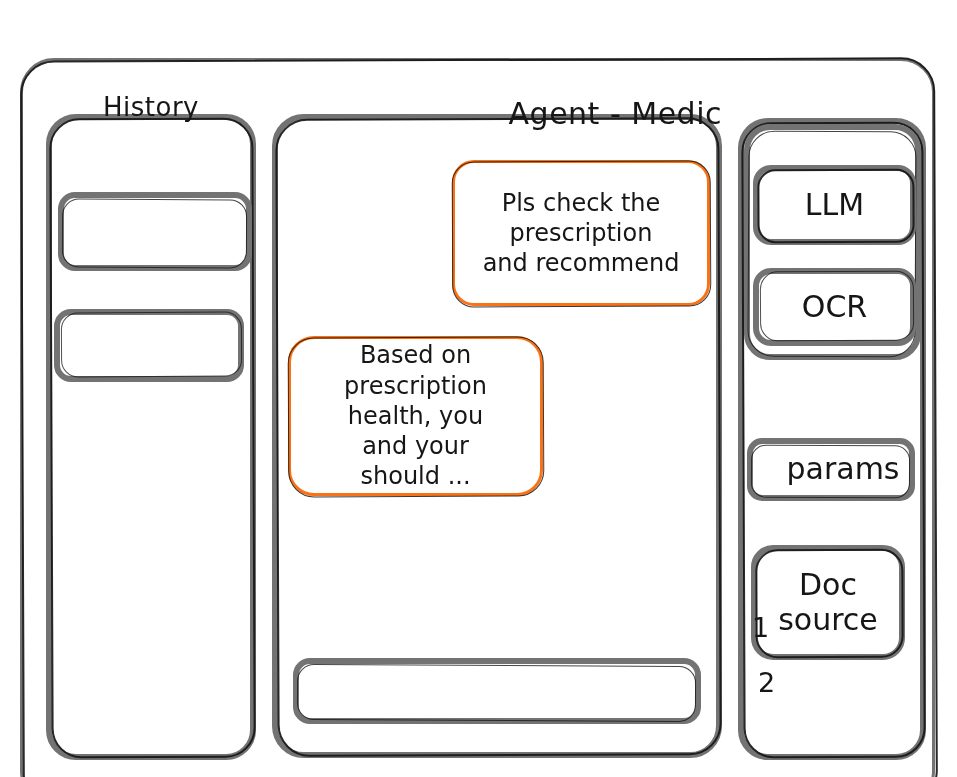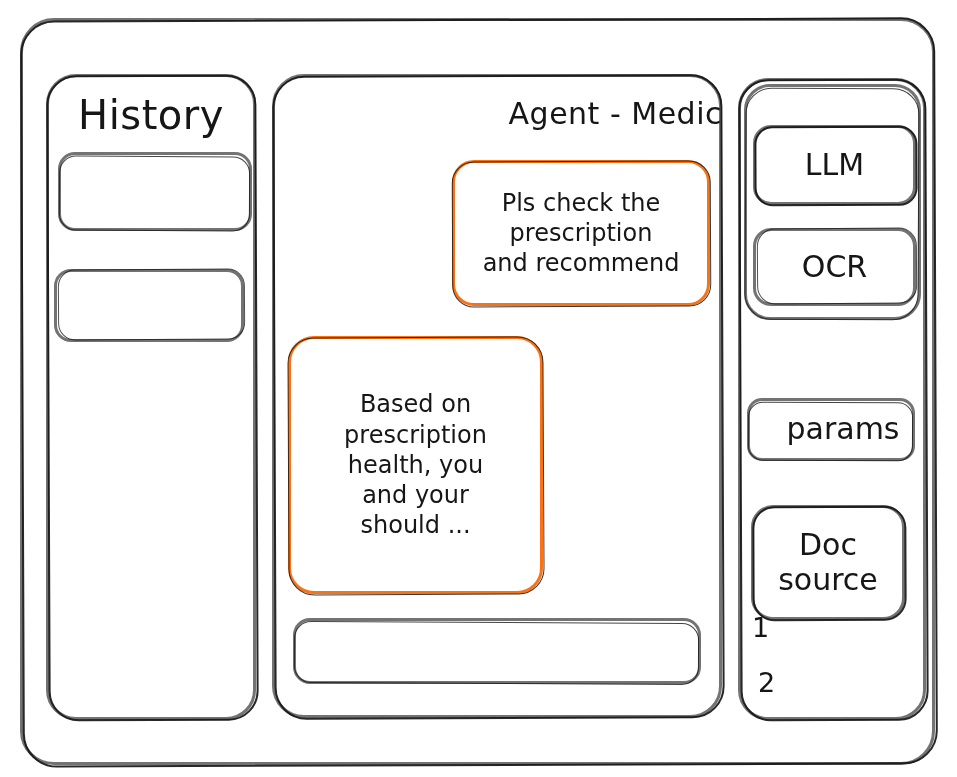--- a/index.html
+++ b/index.html
@@ -15,22 +15,23 @@
     overflow: hidden;
     font-family: "DejaVu Sans", sans-serif;
     color: #161616;
   }
 
   
   
   .sketch {
     position: absolute;
     box-sizing: border-box;
-    border: 3px solid #737373;
+    border: 6px solid #737373;
     background: transparent;
+    margin-top: 40px;
   }
   .sketch::after {
     content: "";
     position: absolute;
     left: -3px;
     top: -2px;
     right: -3px;
     bottom: -4px;
     border: 2px solid #161616;
     border-radius: inherit;
@@ -77,21 +78,21 @@
     width: 210px;
     height: 646px;
     border-radius: 30px;
   }
   #history-title {
     position: absolute;
     left: 46px;
     top: 92px;
     width: 210px;
     text-align: center;
-    font-size: 40px;
+    font-size: 26px;
     letter-spacing: .5px;
   }
   .history-item {
     border-radius: 17px;
   }
   #history-item-0 { left: 58px; top: 152px; width: 194px; height: 79px; }
   #history-item-1 { left: 54px; top: 269px; width: 190px; height: 73px; }
 
   
   #agent-panel {
@@ -141,21 +142,21 @@
   #user-bubble {
     left: 452px;
     top: 160px;
     width: 258px;
     height: 146px;
   }
   #assistant-bubble {
     left: 288px;
     top: 336px;
     width: 255px;
-    height: 258px;
+    height: 160px;
     border-radius: 26px;
   }
 
   #composer-input {
     left: 293px;
     top: 618px;
     width: 408px;
     height: 66px;
     border-radius: 17px;
   }

